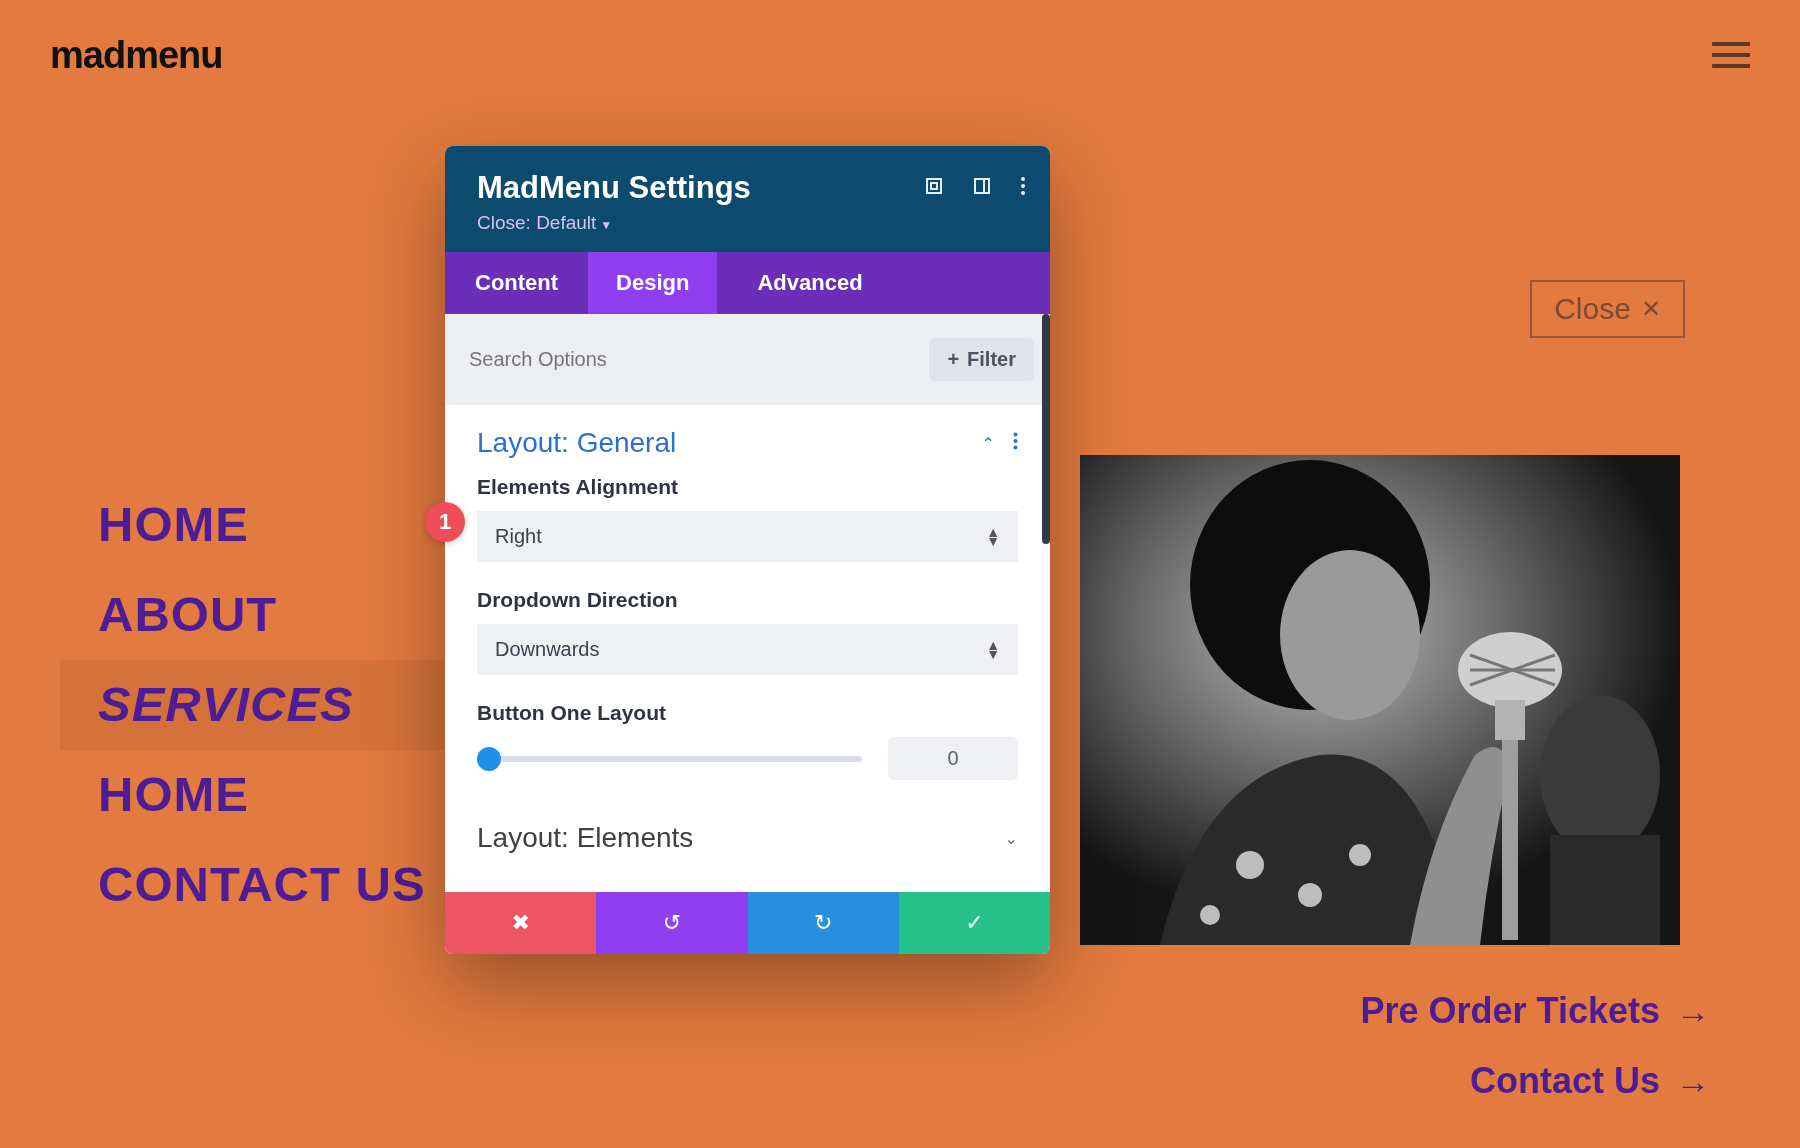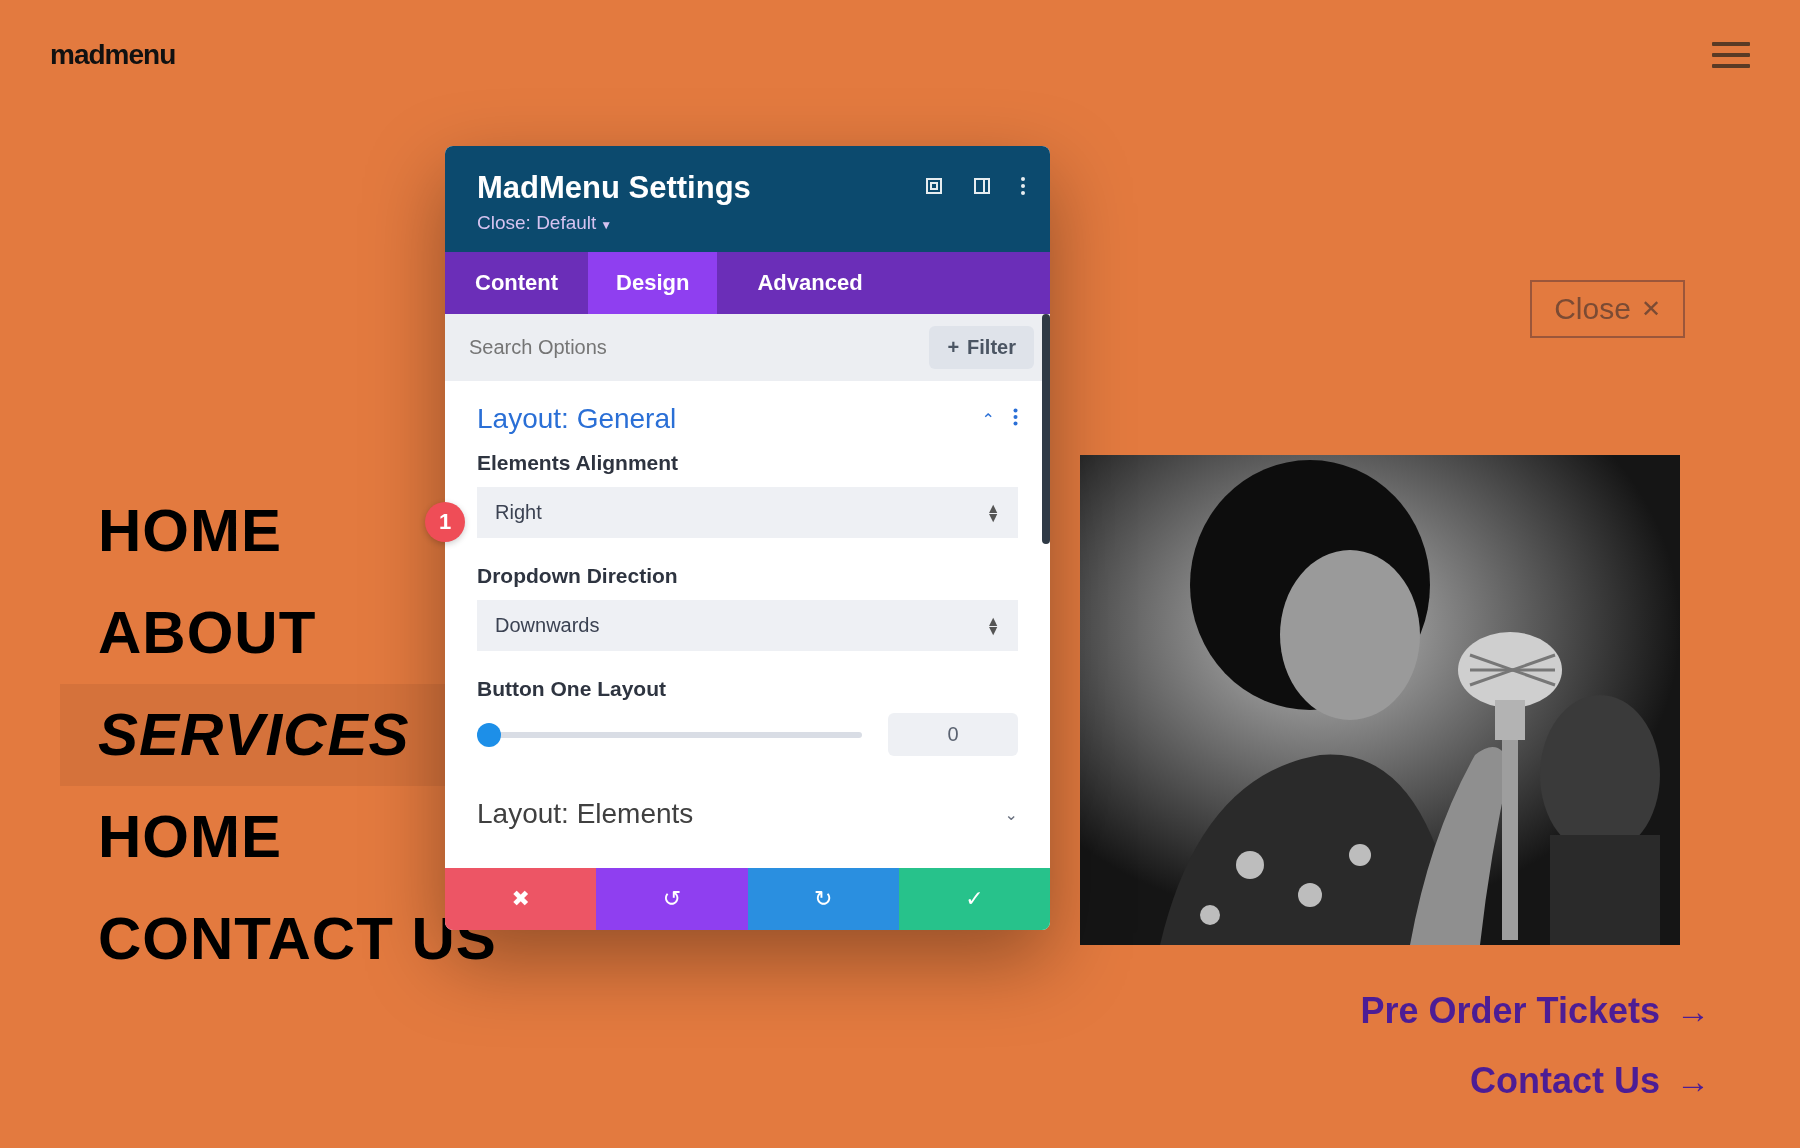--- a/index.html
+++ b/index.html
@@ -18,21 +18,21 @@
     position: absolute;
     top: 0; left: 0; right: 0;
     height: 110px;
     display: flex;
     align-items: center;
     justify-content: space-between;
     padding: 0 50px;
   }
   .logo {
     font-weight: 900;
-    font-size: 28px;
+    font-size: 38px;
     letter-spacing: -1px;
     color: #111;
   }
   .hamburger {
     display: flex;
     flex-direction: column;
     gap: 7px;
     cursor: pointer;
   }
   .hamburger span {
@@ -60,23 +60,23 @@
   }
   .close-btn .x { font-size: 24px; }
 
   
   .nav {
     position: absolute;
     left: 60px;
     top: 480px;
   }
   .nav-item {
-    font-size: 60px;
+    font-size: 49px;
     font-weight: 800;
-    color: #000000;
+    color: #4c1d95;
     padding: 18px 38px;
     letter-spacing: 1px;
     cursor: pointer;
     line-height: 1.1;
   }
   .nav-item.active {
     background: rgba(0,0,0,0.06);
     font-style: italic;
   }
 
@@ -173,21 +173,21 @@
   .tab:nth-child(3){ padding-left: 40px; padding-right: 40px;}
   .tab:nth-child(1){ padding-left: 30px; padding-right: 30px;}
 
   .modal-body {
     background: #fff;
     position: relative;
   }
   .search-row {
     display: flex;
     align-items: center;
-    padding: 12px 16px;
+    padding: 24px 16px;
     background: #eceef2;
     gap: 10px;
   }
   .search-input {
     flex: 1;
     border: none;
     background: transparent;
     font-size: 20px;
     color: #6a7485;
     outline: none;

